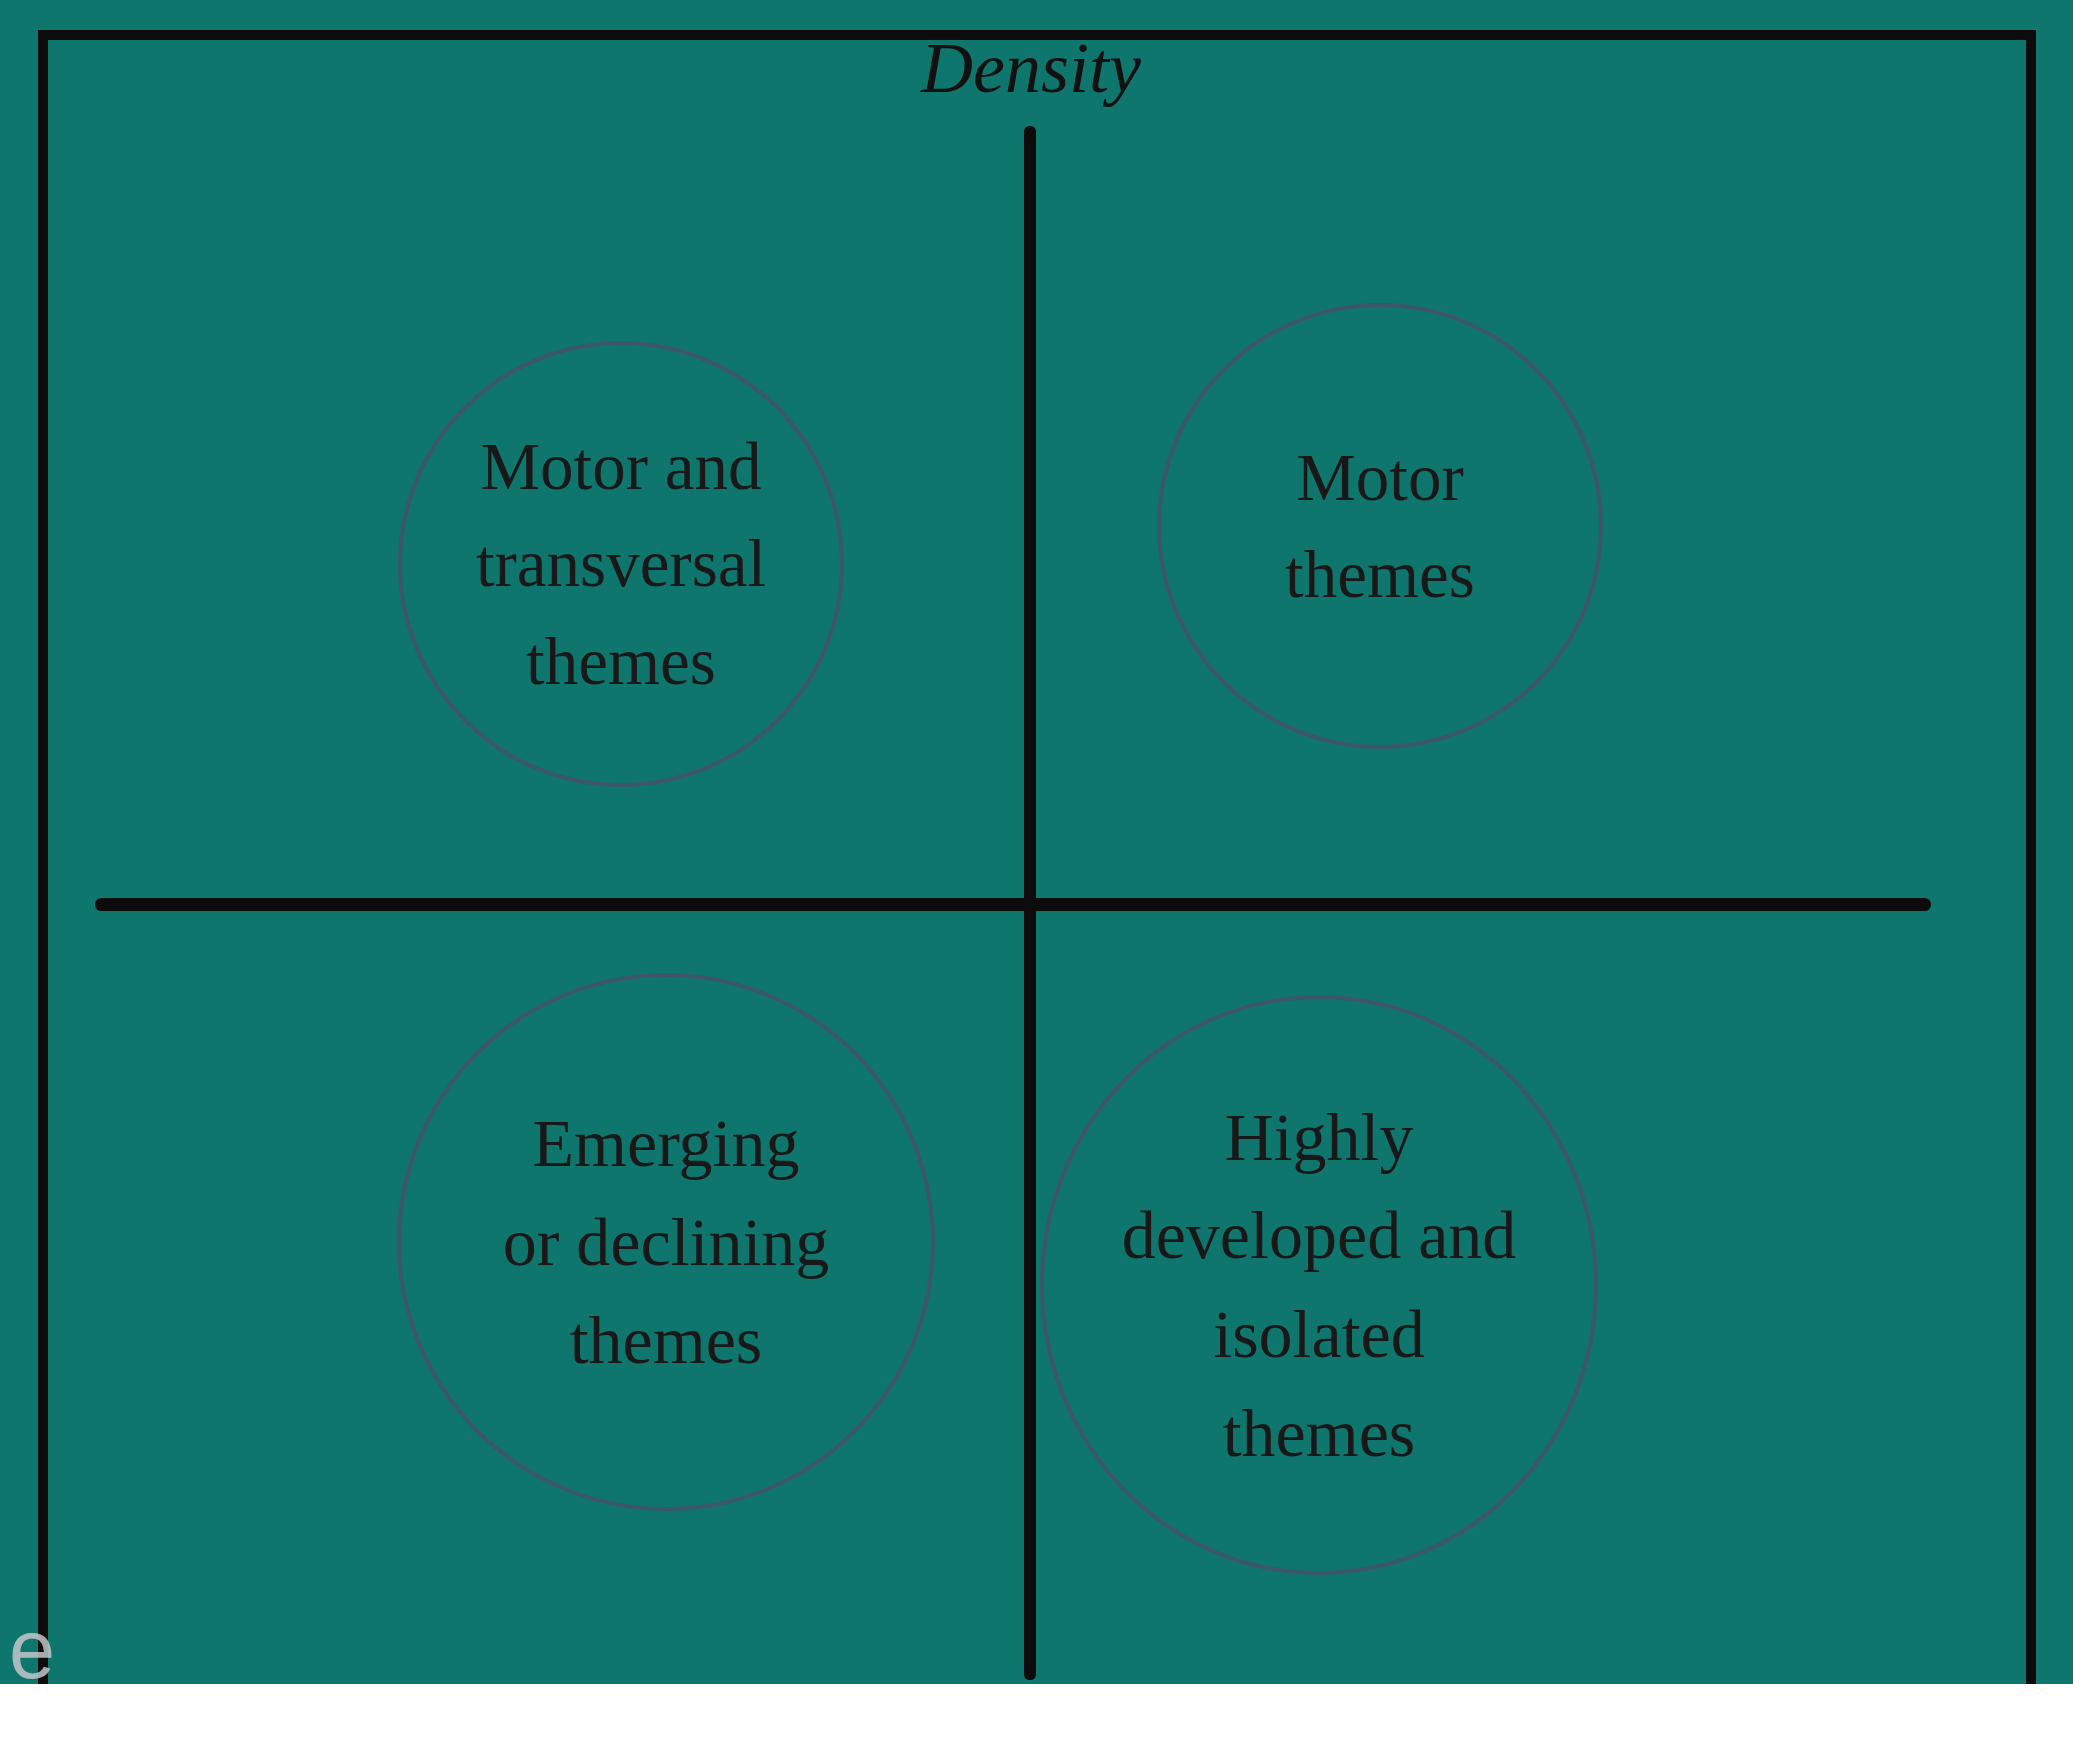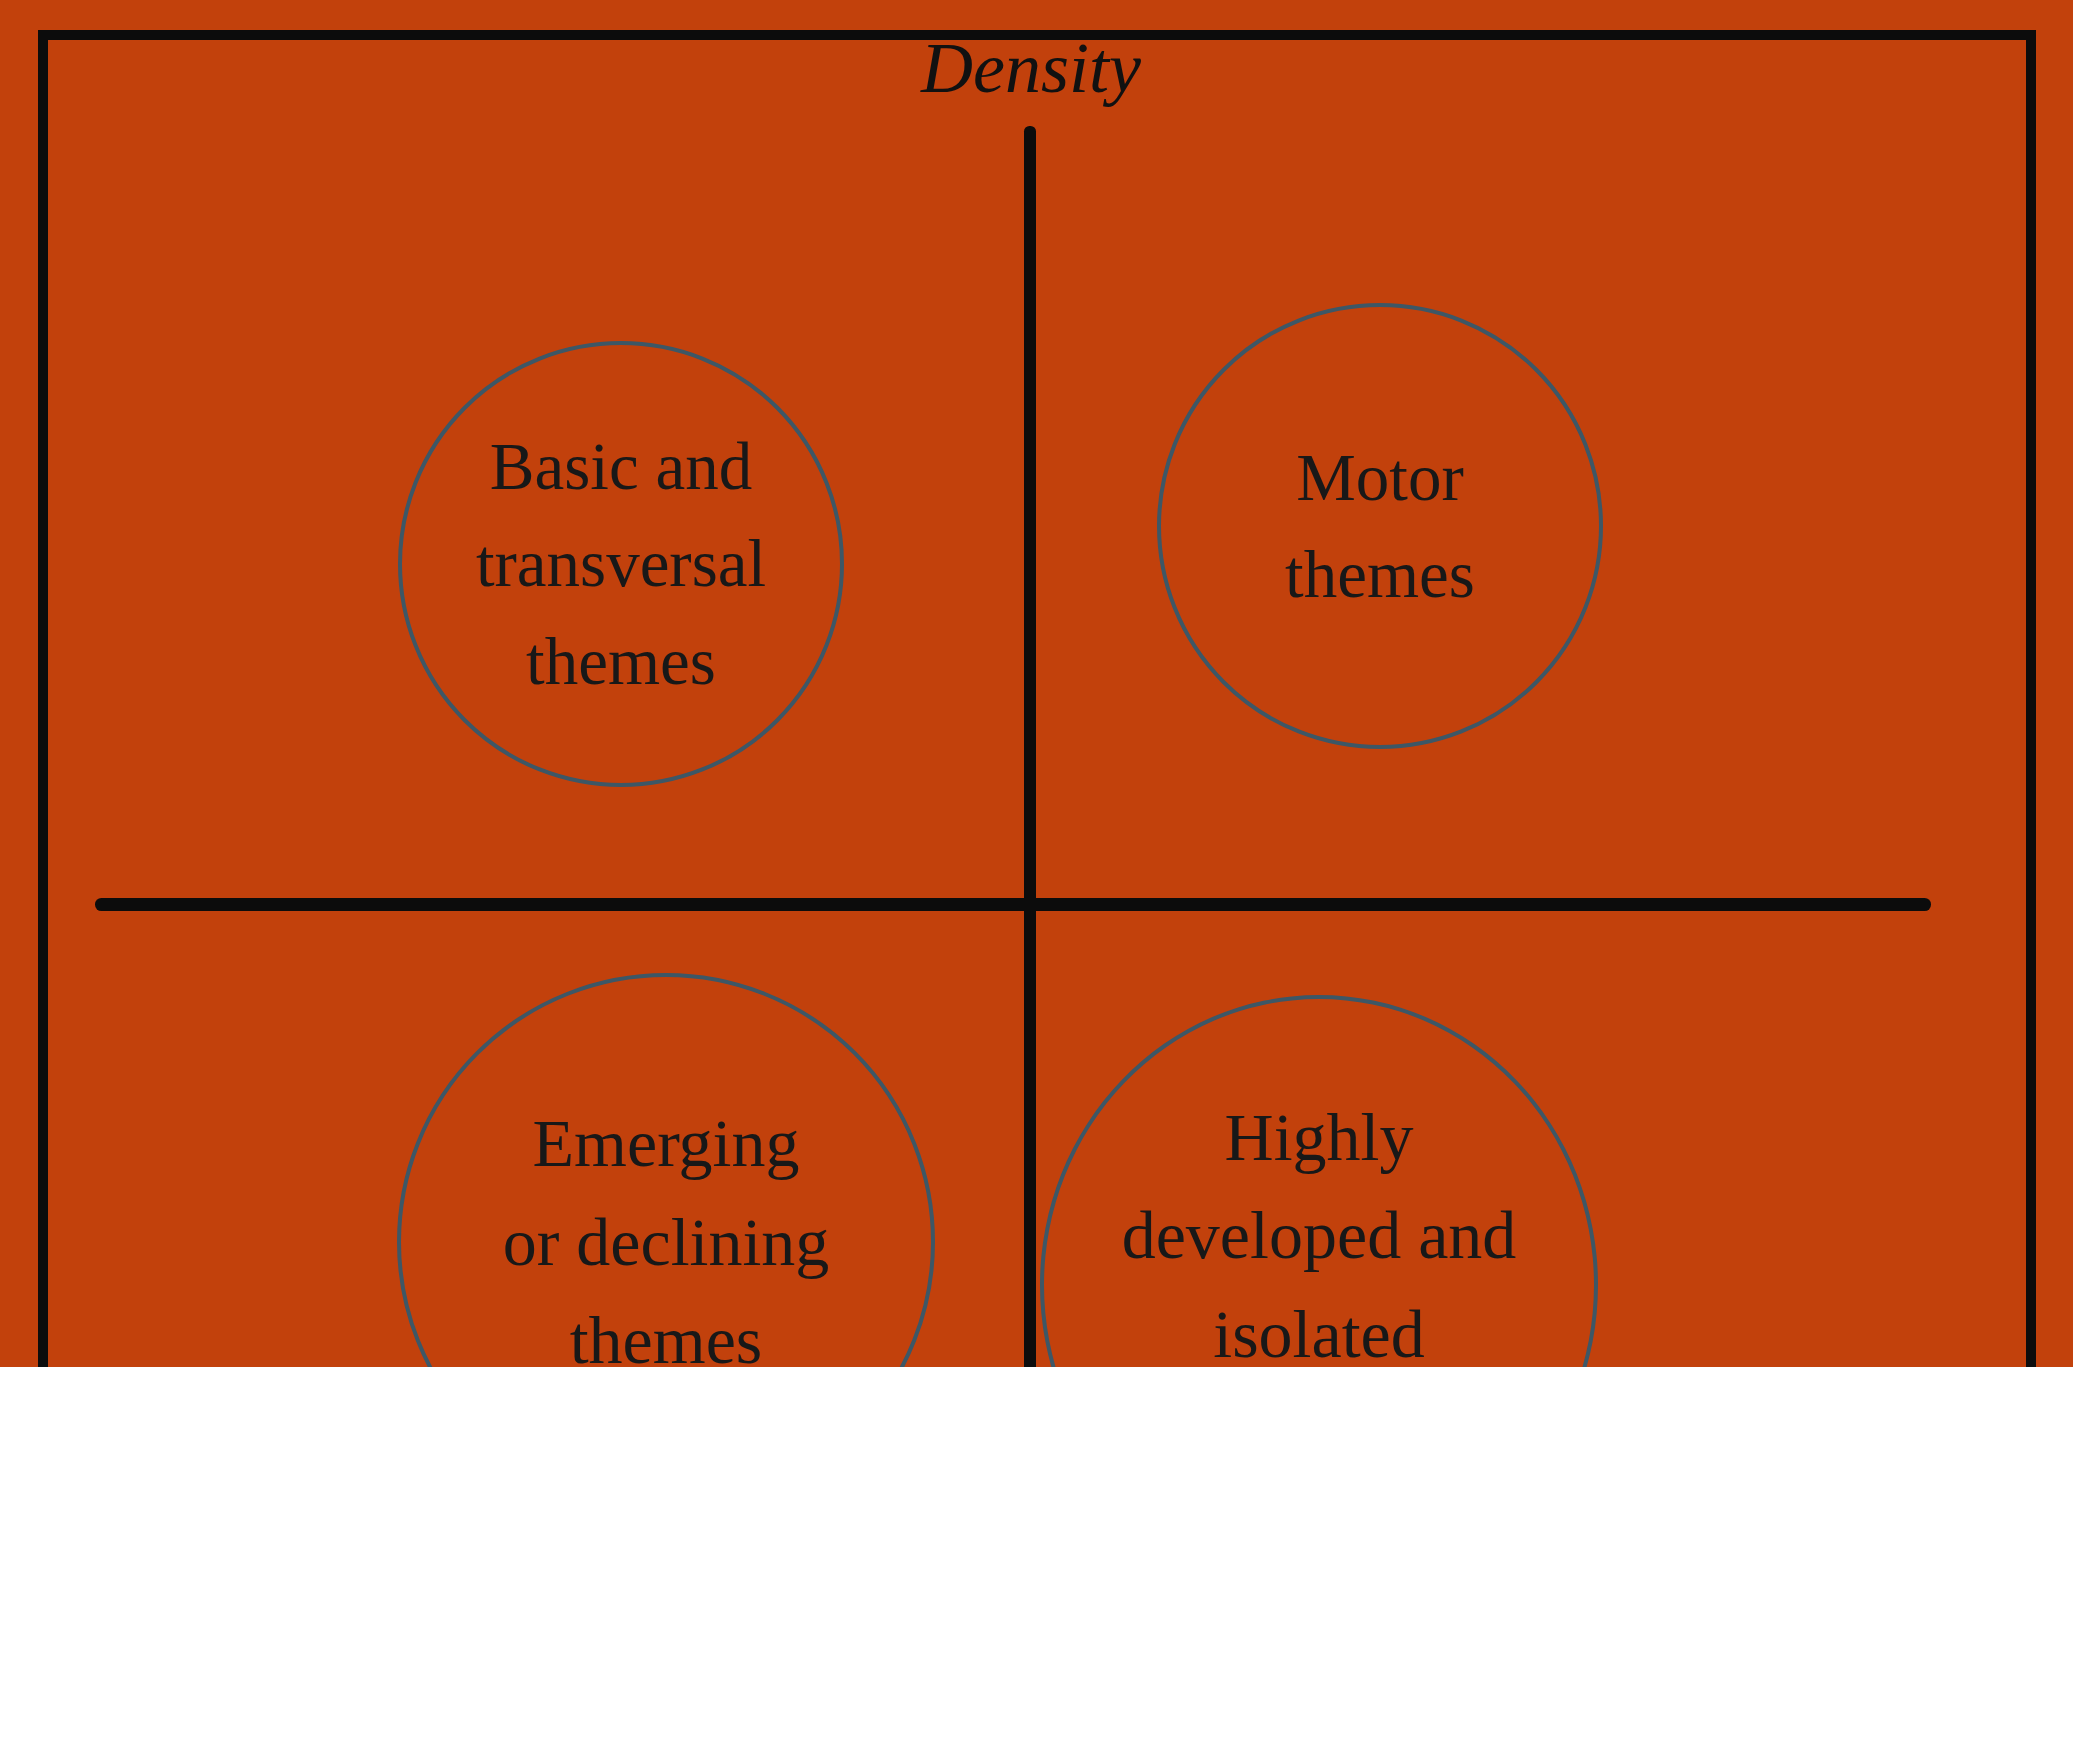--- a/index.html
+++ b/index.html
@@ -3,22 +3,22 @@
 <meta charset="utf-8">
 <style>
   html, body {
     margin: 0;
     padding: 0;
     background: #ffffff;
   }
   .screen {
     position: relative;
     width: 2074px;
-    height: 1367px;
-    background: #c2410c;
+    height: 1684px;
+    background: #0f766e;
     font-family: "Liberation Serif", serif;
     color: #141414;
     overflow: hidden;
   }
   .frame {
     position: absolute;
     left: 38px;
     top: 30px;
     width: 1998px;
     height: 1699px;
@@ -126,21 +126,21 @@
   <div class="frame"></div>
 
   <div class="axis-label y-axis-label">Density</div>
 
   <div class="y-axis-line"></div>
 
 
   <div class="x-axis-line"></div>
 
   <div class="theme-circle circle-top-left">
-    <span class="label">Basic and
+    <span class="label">Motor and
 transversal
 themes</span>
   </div>
 
   <div class="theme-circle circle-top-right">
     <span class="label">Motor
 themes</span>
   </div>
 
   <div class="theme-circle circle-bottom-left">

